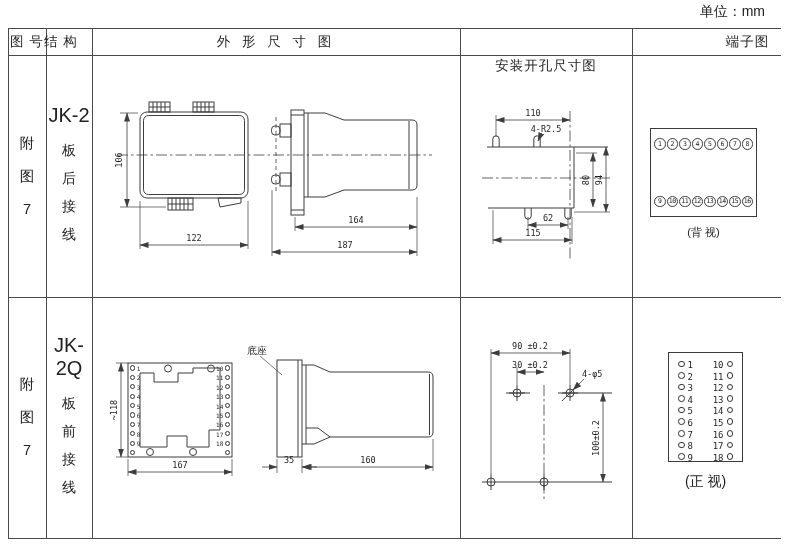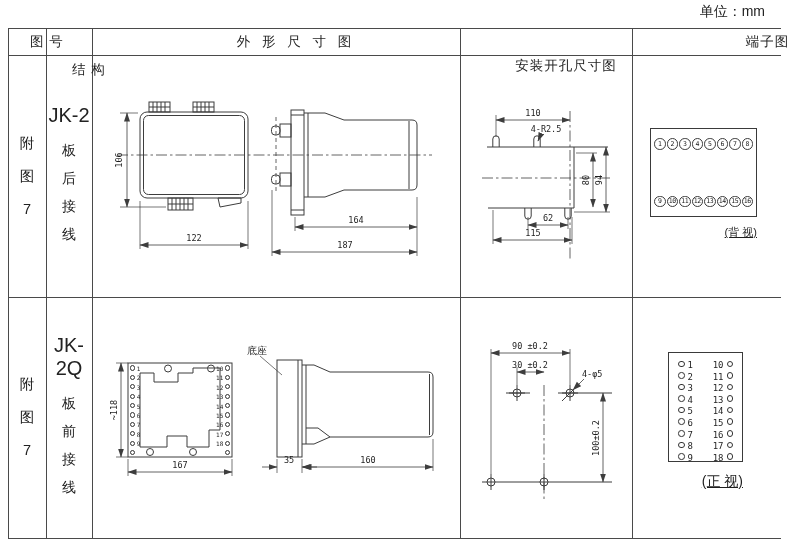--- a/index.html
+++ b/index.html
@@ -3,21 +3,21 @@
 <meta charset="utf-8">
 <style>
   html,body{margin:0;padding:0;background:#fff;}
   body{width:789px;height:552px;position:relative;overflow:hidden;
        font-family:"Liberation Sans","DejaVu Sans",sans-serif;color:#222;}
   .abs{position:absolute;}
   
   .hline{position:absolute;height:1px;background:#4a4a4a;}
   .vline{position:absolute;width:1px;background:#4a4a4a;}
   .hcell{position:absolute;top:28px;height:27px;display:flex;align-items:center;justify-content:center;
-         font-size:13.5px;letter-spacing:1px;color:#1e1e1e;padding-left:20px;}
+         font-size:13.5px;letter-spacing:1px;color:#1e1e1e;}
   .cell{position:absolute;}
   .centercol{display:flex;flex-direction:column;align-items:center;justify-content:center;text-align:center;}
   .pre{white-space:pre-line;}
   .figno{font-size:14.5px;line-height:33px;}
   .model{font-size:20px;margin-bottom:9px;}
   .wiring{font-size:14px;line-height:28px;}
   
   svg{position:absolute;left:0;top:0;overflow:visible;}
   .s{stroke:#3d3d3d;fill:none;stroke-width:1;}
   .x{stroke:#3d3d3d;fill:none;stroke-width:0.7;}
@@ -25,21 +25,21 @@
   .cl{stroke:#3d3d3d;fill:none;stroke-width:0.8;stroke-dasharray:11 3 2.5 3;}
   .dash{stroke:#3d3d3d;fill:none;stroke-width:0.8;stroke-dasharray:4 3;}
   text.t{font-family:"DejaVu Sans Mono","Liberation Mono",monospace;font-size:8.5px;fill:#1e1e1e;stroke:none;}
   text.tc{font-family:"Liberation Sans","DejaVu Sans",sans-serif;font-size:10px;fill:#1e1e1e;stroke:none;}
   
   .tbox{position:absolute;border:1.5px solid #3a3a3a;box-sizing:border-box;}
   .trow{display:flex;justify-content:space-between;padding:0 3px;}
   .circ{width:11.5px;height:11.5px;border:1px solid #3a3a3a;border-radius:50%;box-sizing:border-box;
         display:inline-flex;align-items:center;justify-content:center;
         font-size:6.5px;letter-spacing:-0.5px;font-family:"DejaVu Sans Mono",monospace;}
-  .viewlabel{position:absolute;text-align:right;color:#1e1e1e;text-decoration:underline;}
+  .viewlabel{position:absolute;text-align:center;color:#1e1e1e;}
   .termcol{display:flex;flex-direction:column;}
   .lterm,.rterm{display:block;font-family:"DejaVu Sans Mono",monospace;font-size:9px;line-height:11.6px;color:#1e1e1e;}
   .rterm{text-align:right;}
   .lterm::before{content:"";display:inline-block;width:4.5px;height:4.5px;border:1px solid #333;
                  border-radius:50%;margin-right:3px;vertical-align:1px;}
   .rterm::after{content:"";display:inline-block;width:4.5px;height:4.5px;border:1px solid #333;
                 border-radius:50%;margin-left:3px;vertical-align:1px;}
   .lterm-s,.rterm-s{display:block;font-family:"DejaVu Sans Mono",monospace;font-size:6px;line-height:9.4px;color:#1e1e1e;}
   .rterm-s{text-align:right;}
   .lterm-s::before{content:"";display:inline-block;width:3.2px;height:3.2px;border:0.8px solid #333;
@@ -56,21 +56,21 @@
 <div class="hline" style="left:8px;top:55px;width:773px;"></div>
 <div class="hline" style="left:8px;top:297px;width:773px;"></div>
 <div class="hline" style="left:8px;top:538px;width:773px;"></div>
 <div class="vline" style="left:8px;top:28px;height:510px;"></div>
 <div class="vline" style="left:46px;top:28px;height:510px;"></div>
 <div class="vline" style="left:92px;top:28px;height:510px;"></div>
 <div class="vline" style="left:460px;top:28px;height:510px;"></div>
 <div class="vline" style="left:632px;top:28px;height:510px;"></div>
 
 <div class="hcell" style="left:8px;width:38px;">图 号</div>
-<div class="hcell" style="left:46px;width:46px;margin-top:28px;">结 构</div>
+<div class="hcell" style="left:38px;width:46px;">结 构</div>
 <div class="hcell" style="left:92px;width:368px;letter-spacing:4px;">外 形 尺 寸 图</div>
 <div class="hcell" style="left:460px;width:172px;margin-top:24px;">安装开孔尺寸图</div>
 <div class="hcell" style="left:652px;width:149px;margin-left:21px;">端子图</div>
 
 <div class="cell centercol" style="left:8px;top:55px;width:38px;height:242px;">
   <div class="pre figno">附
 图
 7</div>
 </div>
 <div class="cell centercol" style="left:46px;top:55px;width:46px;height:242px;">

